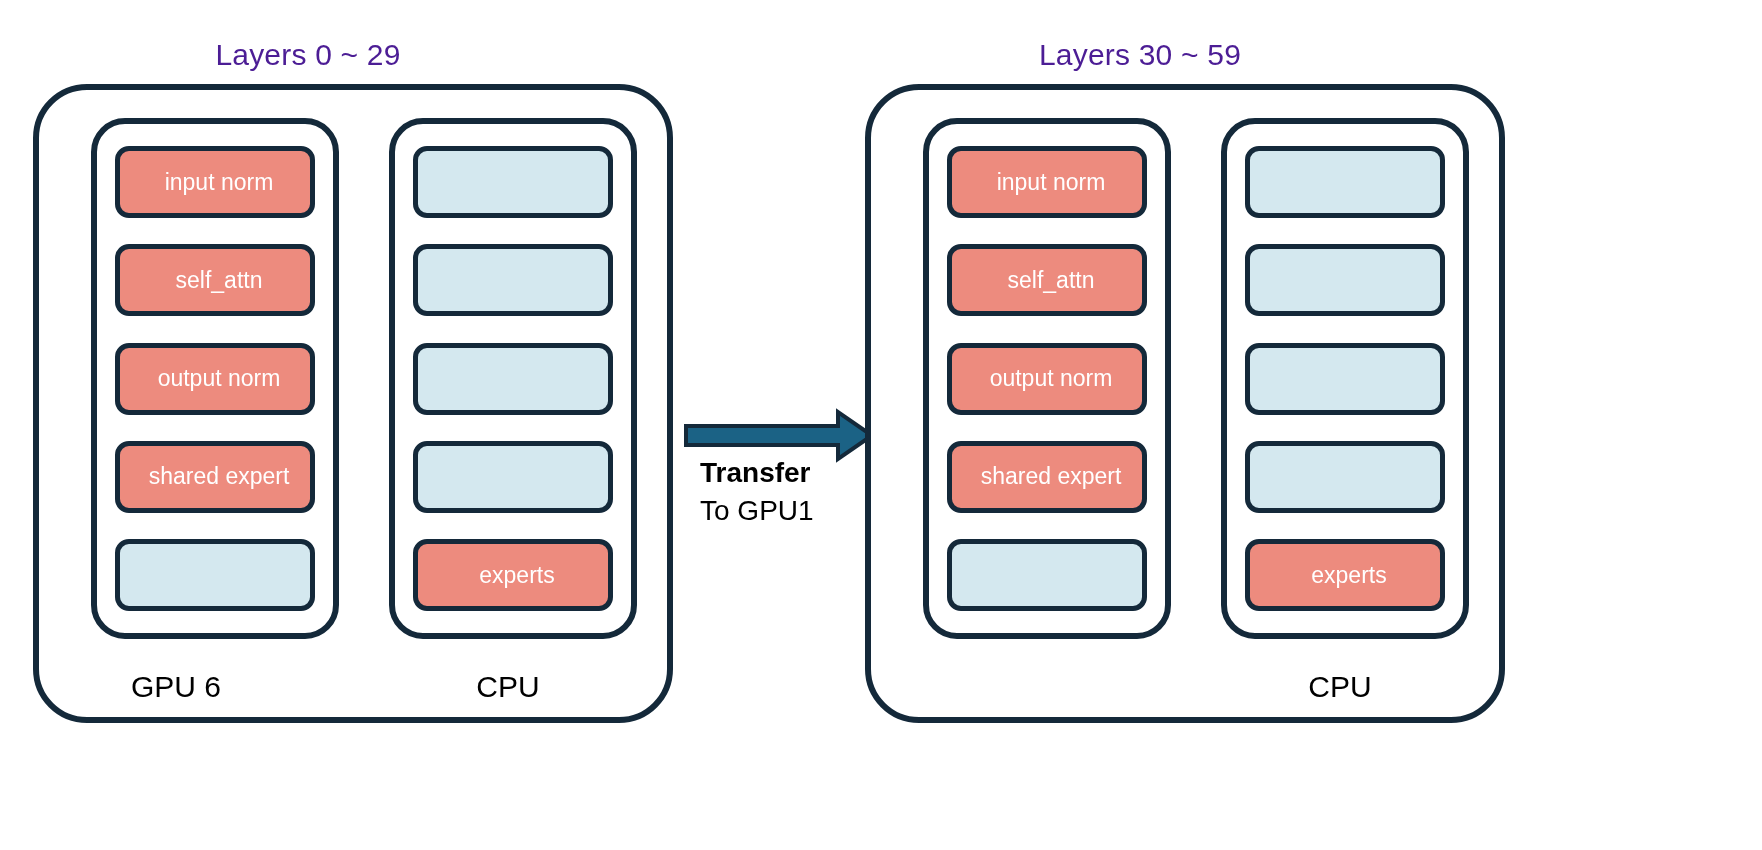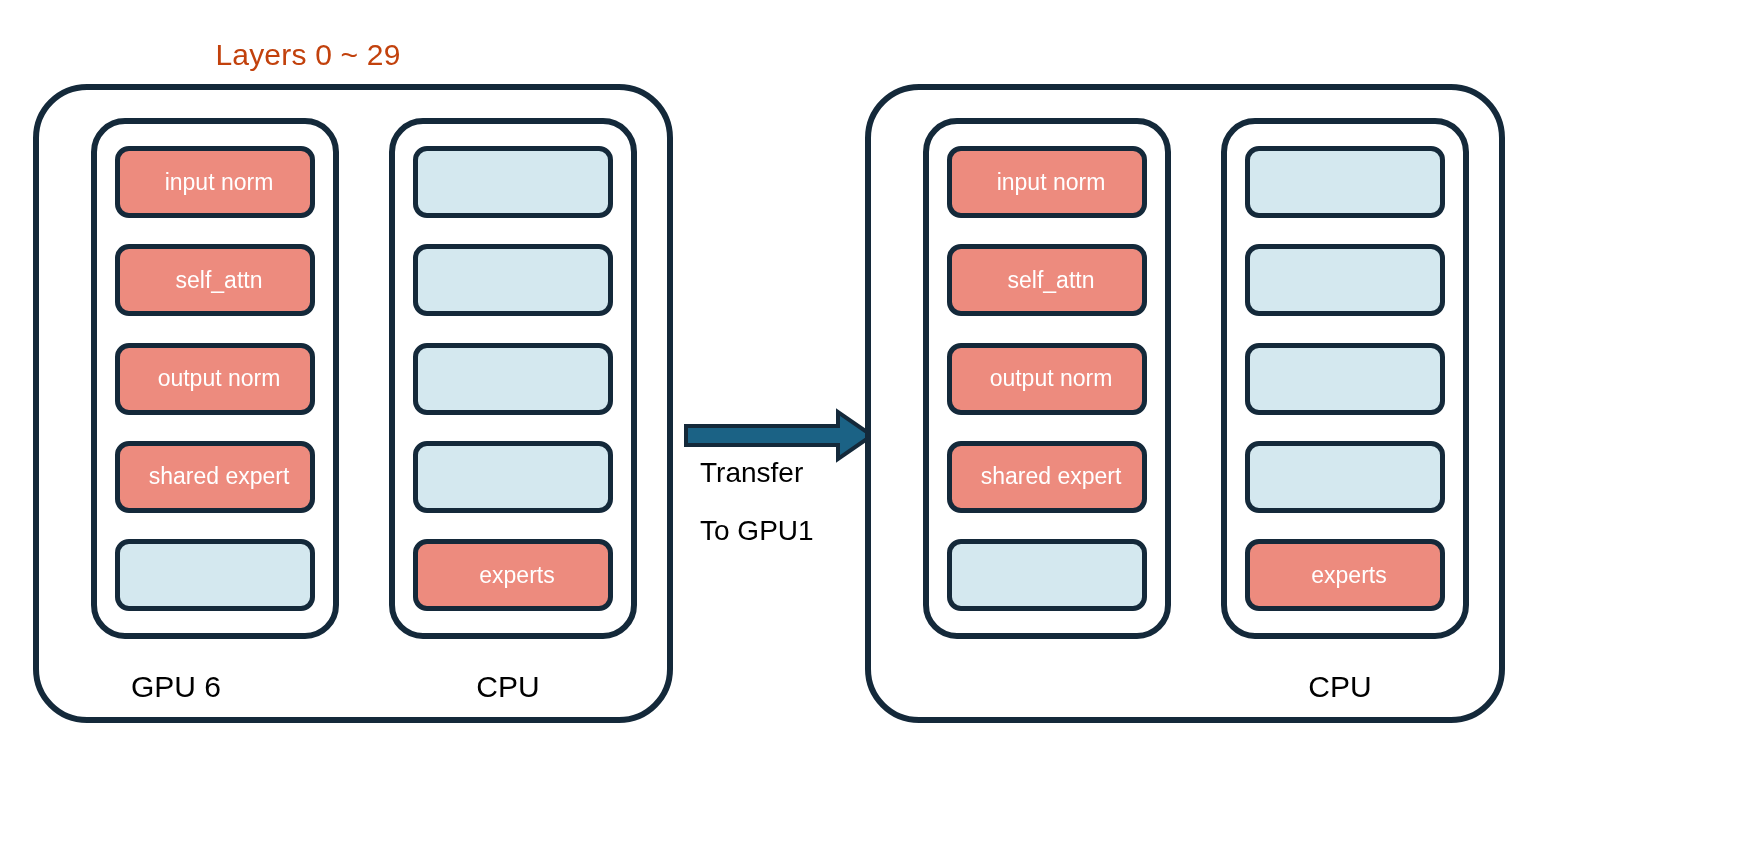--- a/index.html
+++ b/index.html
@@ -8,21 +8,21 @@
     background: #ffffff;
     font-family: "Liberation Sans", sans-serif;
     overflow: hidden;
   }
   #stage { position: relative; width: 1762px; height: 850px; background: #fff; }
 
   
   .group-title {
     position: absolute;
     font-size: 30px;
-    color: #c2410c;
+    color: #4c1d95;
     white-space: nowrap;
     text-align: center;
     letter-spacing: 0.2px;
   }
 
   
   .node-group {
     position: absolute;
     border: 6px solid #14293a;
     border-radius: 54px;
@@ -138,24 +138,25 @@
       <div class="slot inactive"></div>
       <div class="slot inactive"></div>
       <div class="slot active">experts</div>
     </div>
   </div>
 
   <div class="device-label" style="left:56px; top:670px; width:240px;">GPU 6</div>
   <div class="device-label" style="left:388px; top:670px; width:240px;">CPU</div>
 
   <div class="transfer-label">
-    <div style="position:absolute; left:700px; top:455px;">Transfer</div>
-    <div style="position:absolute; left:700px; top:493px;margin-top:20px;">To GPU1</div>
+    <div style="position:absolute; left:700px; top:455px;font-weight:bold;">Transfer</div>
+    <div style="position:absolute; left:700px; top:493px;">To GPU1</div>
   </div>
 
+  <div class="group-title" style="left:950px; top:38px; width:380px;">Layers 30 ~ 59</div>
 
   <div class="node-group" style="left:865px; top:84px; width:640px; height:639px;">
 
     <div class="column" style="left:52px; top:28px; width:248px; height:521px;">
       <div class="slot active">input norm</div>
       <div class="slot active">self_attn</div>
       <div class="slot active">output norm</div>
       <div class="slot active">shared expert</div>
       <div class="slot inactive"></div>
     </div>

